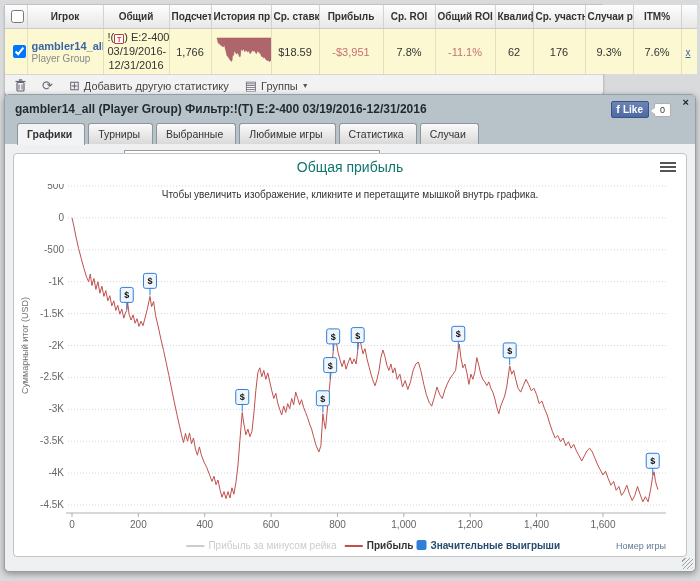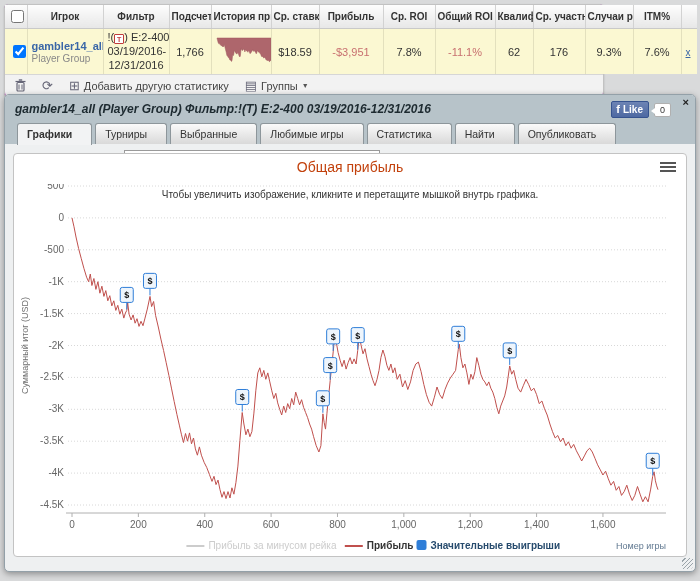--- a/index.html
+++ b/index.html
@@ -52,21 +52,21 @@
   .caret { font-size:7px; color:#555; }
 
   
   .panel {
     position:absolute; left:4px; top:94px; width:692px; height:478px;
     background:#eef0f1; border:1px solid #93a0a8; border-radius:5px;
     box-shadow:0 2px 6px rgba(0,0,0,.35);
   }
   .panel-top { background:#b7c3c9; border-radius:4px 4px 0 0; padding:5px 10px 0 10px; }
   .panel-title-row { display:flex; align-items:flex-start; }
-  .panel-title { font-size:12px; font-weight:bold; color:#1d2a30; flex:1; padding-top:2px;font-style:italic; }
+  .panel-title { font-size:12px; font-weight:bold; color:#1d2a30; flex:1; padding-top:2px; }
   .fb-like { display:flex; align-items:center; margin-right:14px; margin-top:1px; }
   .fb-btn {
     background:linear-gradient(#6d84b4,#4e69a2); border:1px solid #36538f; border-radius:2px;
     color:#fff; font-size:10px; font-weight:bold; padding:1px 5px 2px 4px;
     display:inline-flex; align-items:center; gap:3px;
   }
   .fb-f { font-size:11px; font-weight:bold; }
   .fb-count {
     background:#fff; border:1px solid #b0b0b0; border-radius:2px; color:#333;
     font-size:9px; padding:1px 5px; margin-left:5px; position:relative;
@@ -75,37 +75,37 @@
     content:""; position:absolute; left:-4px; top:4px;
     border-top:3px solid transparent; border-bottom:3px solid transparent; border-right:4px solid #fff;
   }
   .panel-close {
     position:absolute; right:6px; top:2px; font-size:11px; font-weight:bold; color:#222;
     cursor:pointer; line-height:11px;
   }
   .tabs { display:flex; gap:3px; margin-top:5px; padding-left:2px; }
   .tab {
     background:linear-gradient(#fafafa,#d9d9d9); border:1px solid #8d969b; border-bottom:none;
-    border-radius:3px 3px 0 0; padding:4px 19px 4px 9px; font-size:10.5px; color:#333; cursor:pointer;
+    border-radius:3px 3px 0 0; padding:4px 12px 4px 9px; font-size:10.5px; color:#333; cursor:pointer;
     white-space:nowrap;
   }
   .tab.active { background:#f2f3f4; font-weight:bold; padding-bottom:5px; margin-bottom:-1px; }
 
   .selector-row { padding:6px 10px 4px 10px; font-size:10.5px; color:#333; display:flex; align-items:center; gap:5px; }
   .chart-select {
     width:256px; background:#fff; border:1px solid #9a9a9a; font-size:10.5px; color:#222;
     padding:2px 5px; display:flex; justify-content:space-between; align-items:center; height:18px;
   }
   .chart-select .caret { font-size:8px; color:#333; }
 
   .chart-box {
     position:absolute; left:8px; right:8px; top:58px; height:404px;
     background:#fff; border:1px solid #c3c3c3; border-radius:4px;
   }
-  .chart-title { text-align:center; font-size:14px; color:#c2410c; margin-top:5px; }
+  .chart-title { text-align:center; font-size:14px; color:#0f766e; margin-top:5px; }
   .chart-subtitle { text-align:center; font-size:10px; color:#333; margin-top:14px; }
   .burger { position:absolute; right:10px; top:8px; width:16px; height:12px; cursor:pointer; }
   .burger span { display:block; height:2px; background:#555; margin-bottom:2px; }
   #chart-svg { position:absolute; left:2px; top:30px; }
 
   .grip {
     position:absolute; right:2px; bottom:2px; width:11px; height:11px; cursor:nwse-resize;
     background:repeating-linear-gradient(135deg, transparent 0 2px, #9aa4aa 2px 3px);
     border-bottom-right-radius:4px;
   }
@@ -128,21 +128,21 @@
         <col style="width:38px">
         <col style="width:52px">
         <col style="width:48px">
       <col style="width:48px">
         <col style="width:16px">
     </colgroup>
     <thead>
       <tr>
         <th><input type="checkbox" id="hdr-cb" style=""></th>
         <th>Игрок</th>
-        <th>Фильтр</th>
+        <th>Общий</th>
         <th>Подсчет</th>
         <th>История прибы</th>
         <th>Ср. ставка</th>
         <th>Прибыль</th>
         <th>Ср. ROI</th>
         <th>Общий ROI</th>
         <th>Квалиф</th>
         <th>Ср. участни</th>
         <th>Случаи ра</th>
         <th>ITM%</th>
@@ -214,22 +214,21 @@
         </span>
         <span class="fb-count">0</span>
       </div>
     </div>
     <div class="tabs">
       <div class="tab active">Графики</div>
       <div class="tab">Турниры</div>
       <div class="tab">Выбранные</div>
       <div class="tab">Любимые игры</div>
       <div class="tab">Статистика</div>
-      <div class="tab">Найти</div>
-      <div class="tab">Опубликовать</div>
+      <div class="tab">Случаи</div>
     </div>
   </div>
 
   <div class="selector-row">
     <span>Выбранные графики:</span>
     <span class="chart-select">
       <span>История прибыли</span>
       <span class="caret">▼</span>
     </span>
   </div>

